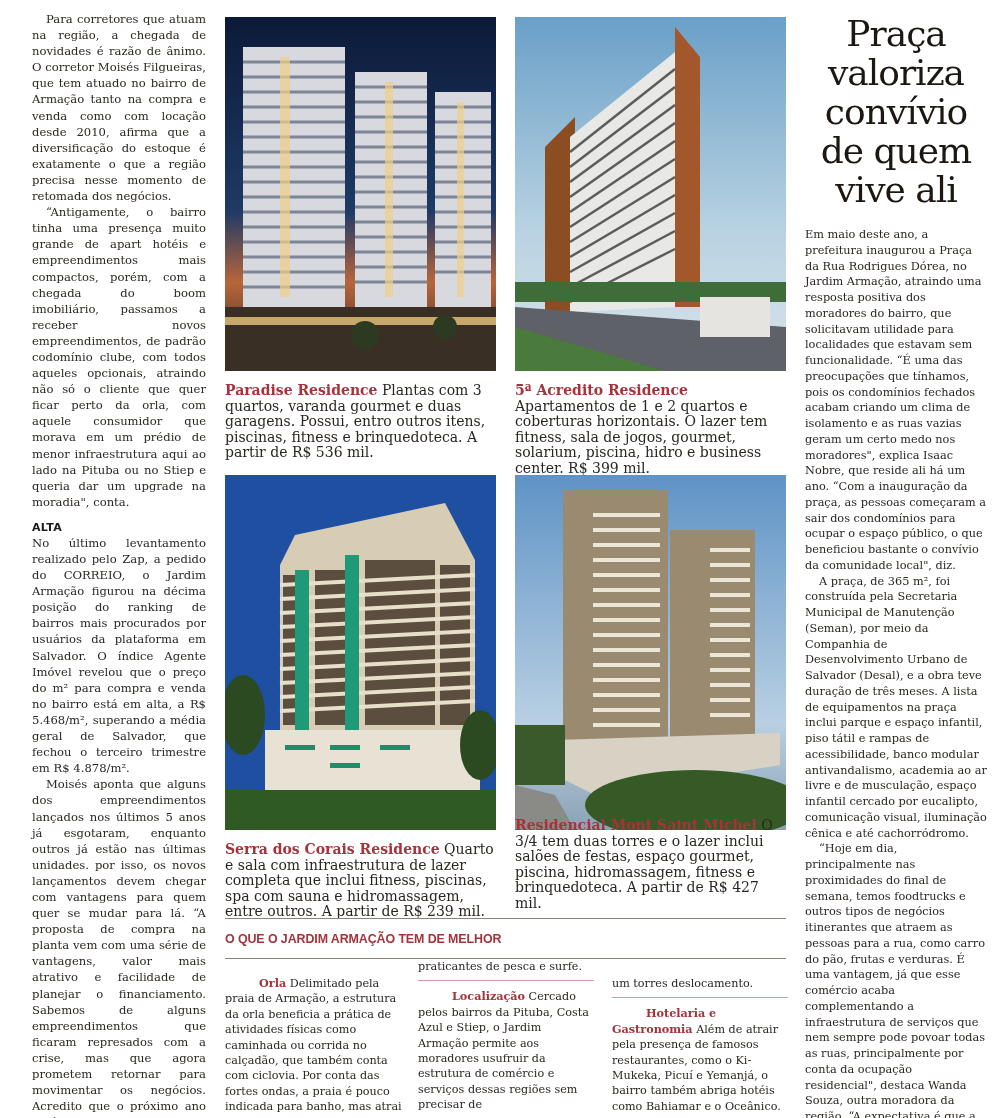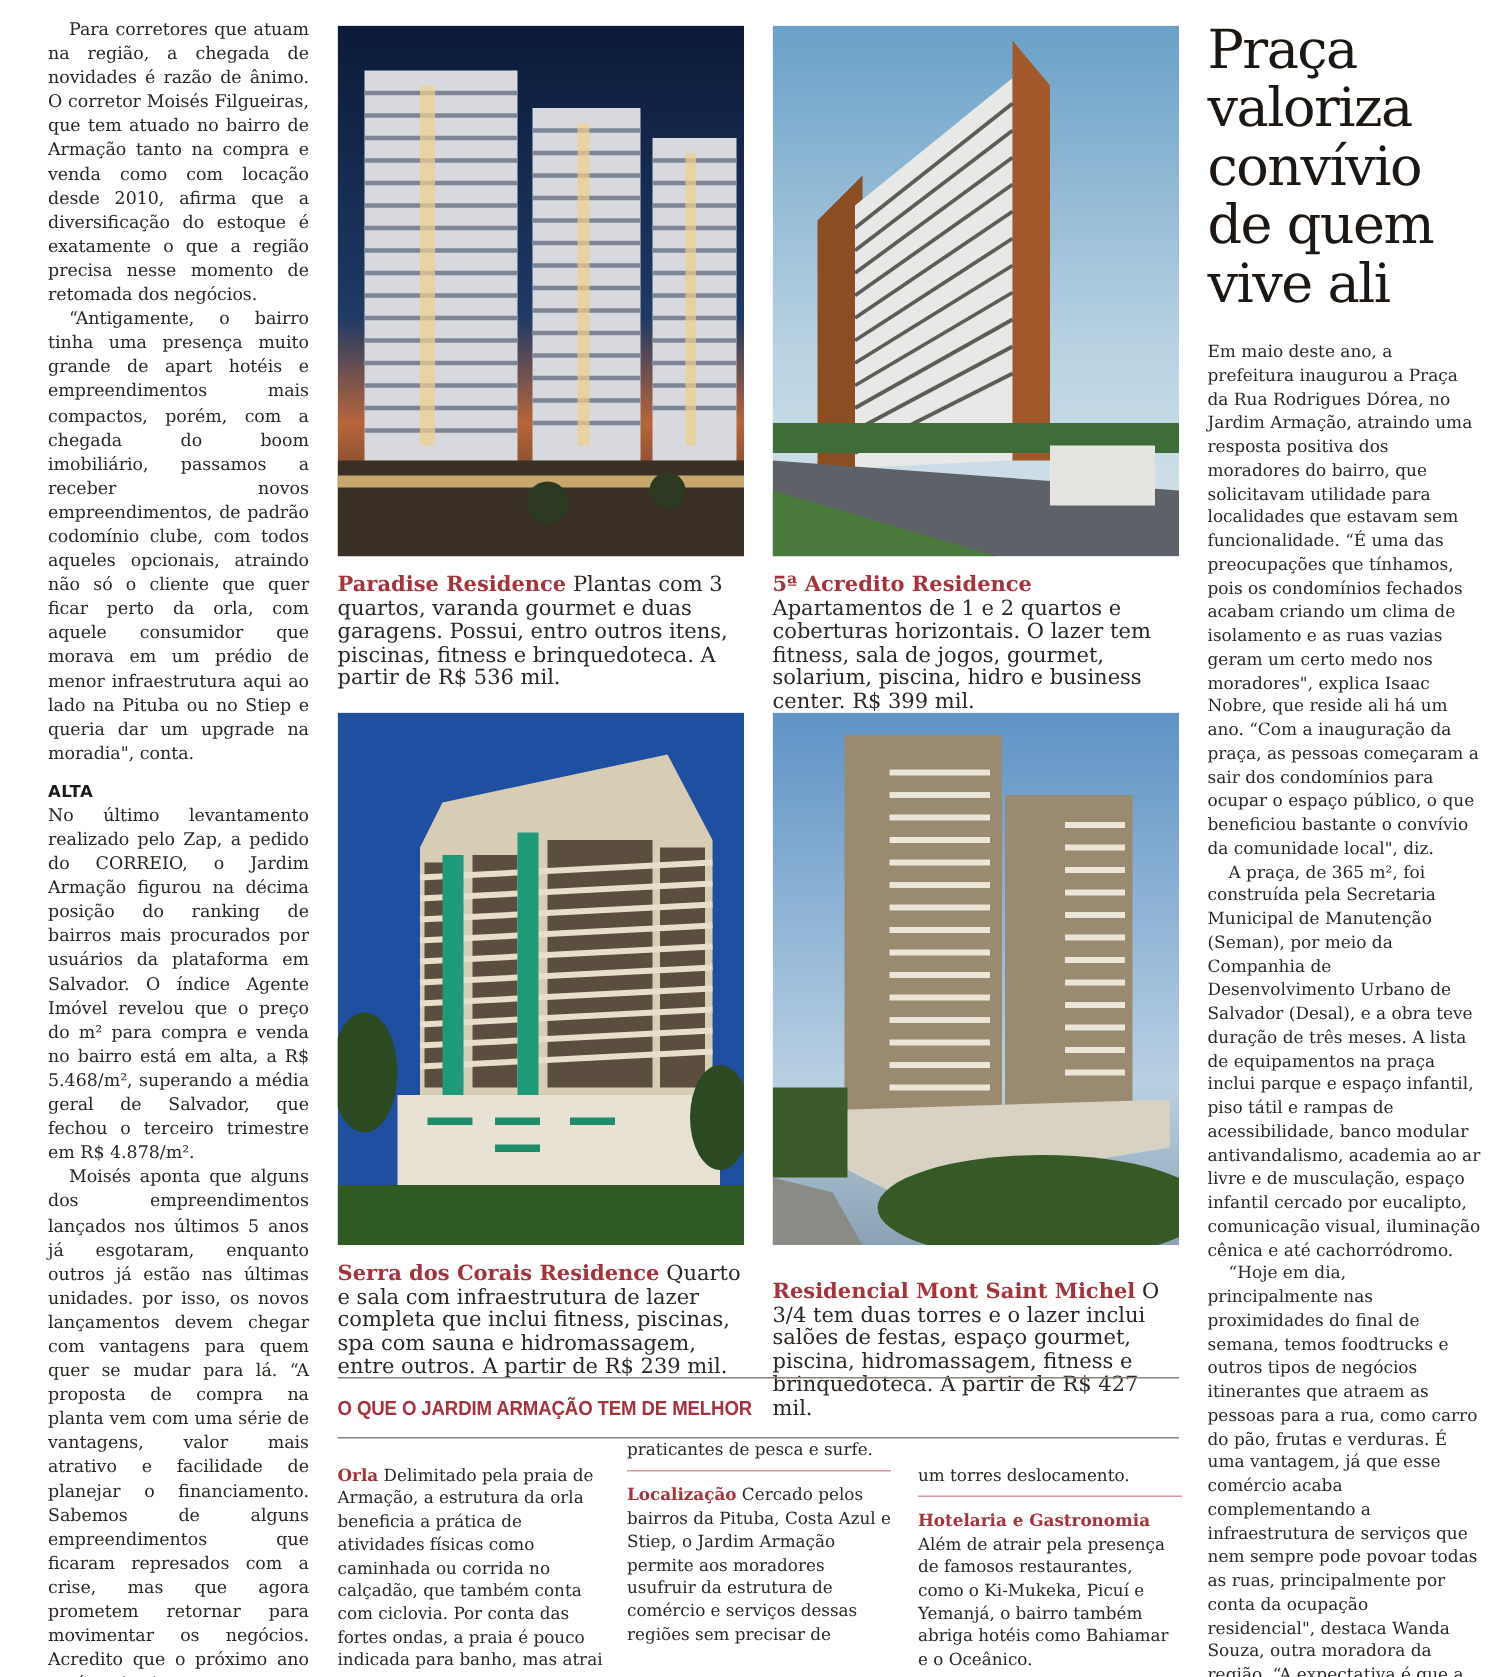--- a/index.html
+++ b/index.html
@@ -7,44 +7,44 @@
   body { position: relative; font-family: "DejaVu Serif", "Liberation Serif", serif; color: #2b2622; }
 
   .col-text { position: absolute; font-size: 11.6px; line-height: 16.1px; text-align: justify; hyphens: manual; color: #2b2622; }
   .col-text p { margin: 0; }
   .col-text p.indent { text-indent: 14px; }
 
   #col-left { left: 32px; top: 11px; width: 174px; }
   #col-left .subhead { font-family: "DejaVu Sans", "Liberation Sans", sans-serif; font-weight: bold; font-size: 11px; letter-spacing: 0.3px; margin-top: 10px; color: #1d1a17; line-height: 15px; }
 
   #col-right { left: 805px; top: 14px; width: 182px; }
-  #col-right .headline { font-family: "DejaVu Serif", "Liberation Serif", serif; font-size: 36px; line-height: 39px; color: #1c1712; font-weight: normal; letter-spacing: -1px; text-align: left; margin-bottom: 18px; }
+  #col-right .headline { font-family: "DejaVu Serif", "Liberation Serif", serif; font-size: 36px; line-height: 39px; color: #1c1712; font-weight: normal; letter-spacing: -1px; text-align: center; margin-bottom: 18px; }
   #col-right .body { font-size: 11.3px; line-height: 15.75px; text-align: left; }
 
   .photo { position: absolute; overflow: hidden; }
   .photo svg { display: block; width: 100%; height: 100%; }
   #photo-paradise { left: 225px; top: 17px; width: 271px; height: 354px; }
   #photo-avenida { left: 515px; top: 17px; width: 271px; height: 354px; }
   #photo-serra { left: 225px; top: 475px; width: 271px; height: 355px; }
   #photo-mont { left: 515px; top: 475px; width: 271px; height: 355px; }
 
   .caption { position: absolute; font-size: 14px; line-height: 15.6px; color: #2b2622; width: 275px; }
   .caption .name { color: #a4333c; font-weight: bold; font-family: "DejaVu Serif", serif; }
   #cap-paradise { left: 225px; top: 383px; }
   #cap-avenida { left: 515px; top: 383px; }
   #cap-serra { left: 225px; top: 842px; }
-  #cap-mont { left: 515px; top: 854px; width: 272px; }
+  #cap-mont { left: 515px; top: 818px; width: 272px; }
 
   .rule { position: absolute; height: 1px; background: #8a857c; }
   #rule-top { left: 225px; top: 918px; width: 561px; }
   #rule-bottom { left: 225px; top: 958px; width: 561px; }
   #section-title { position: absolute; left: 225px; top: 931px; font-family: "Liberation Sans", "DejaVu Sans", sans-serif; font-weight: bold; font-size: 13.5px; color: #a4333c; letter-spacing: -0.1px; transform: scaleX(0.92); transform-origin: left center; white-space: nowrap; }
 
   .sec-col { position: absolute; font-size: 11.2px; line-height: 15.4px; color: #2b2622; }
-  .sec-col .name { color: #a4333c; font-weight: bold; }
+  .sec-col .name { color: #a4333c; font-weight: bold; margin-left: 34px; }
   #sec-col-1 { left: 225px; top: 976px; width: 178px; }
   #sec-col-2 { left: 418px; top: 959px; width: 176px; }
   #sec-col-3 { left: 612px; top: 976px; width: 176px; }
   .sec-divider { height: 1px; background: #d39aa0; margin: 6px 0 8px 0; }
 </style>
 </head>
 <body>
 
 <div id="col-left" class="col-text">
   <p class="indent">Para corretores que atuam na região, a chegada de novidades é razão de ânimo. O corretor Moisés Filgueiras, que tem atuado no bairro de Armação tanto na compra e venda como com locação desde 2010, afirma que a diversificação do estoque é exatamente o que a região precisa nesse momento de retomada dos negócios.</p>

